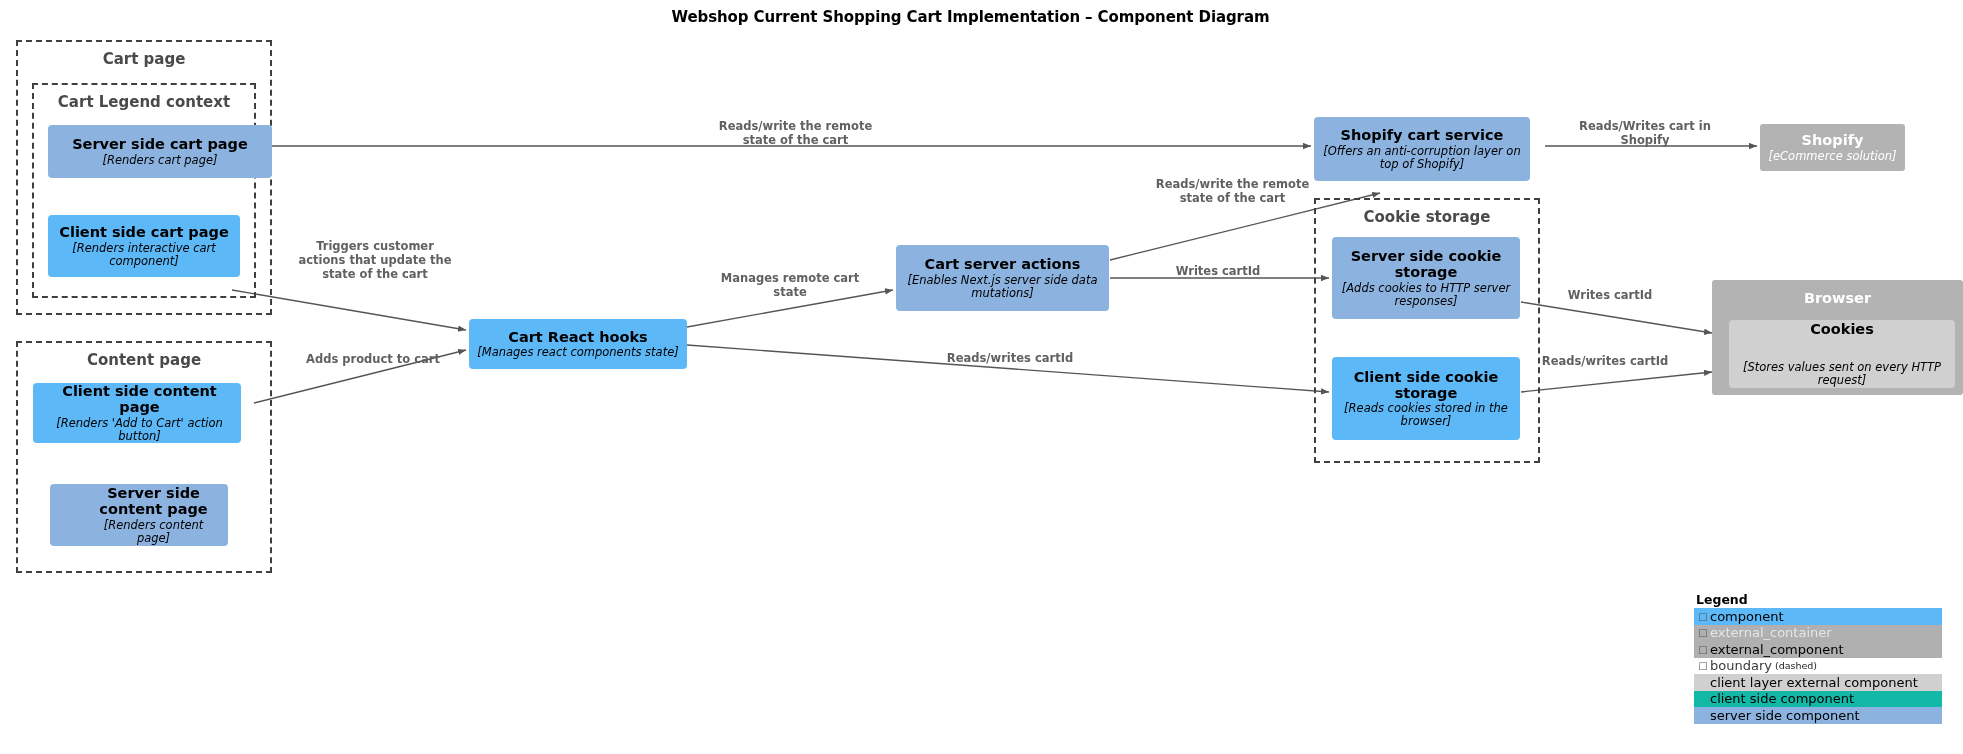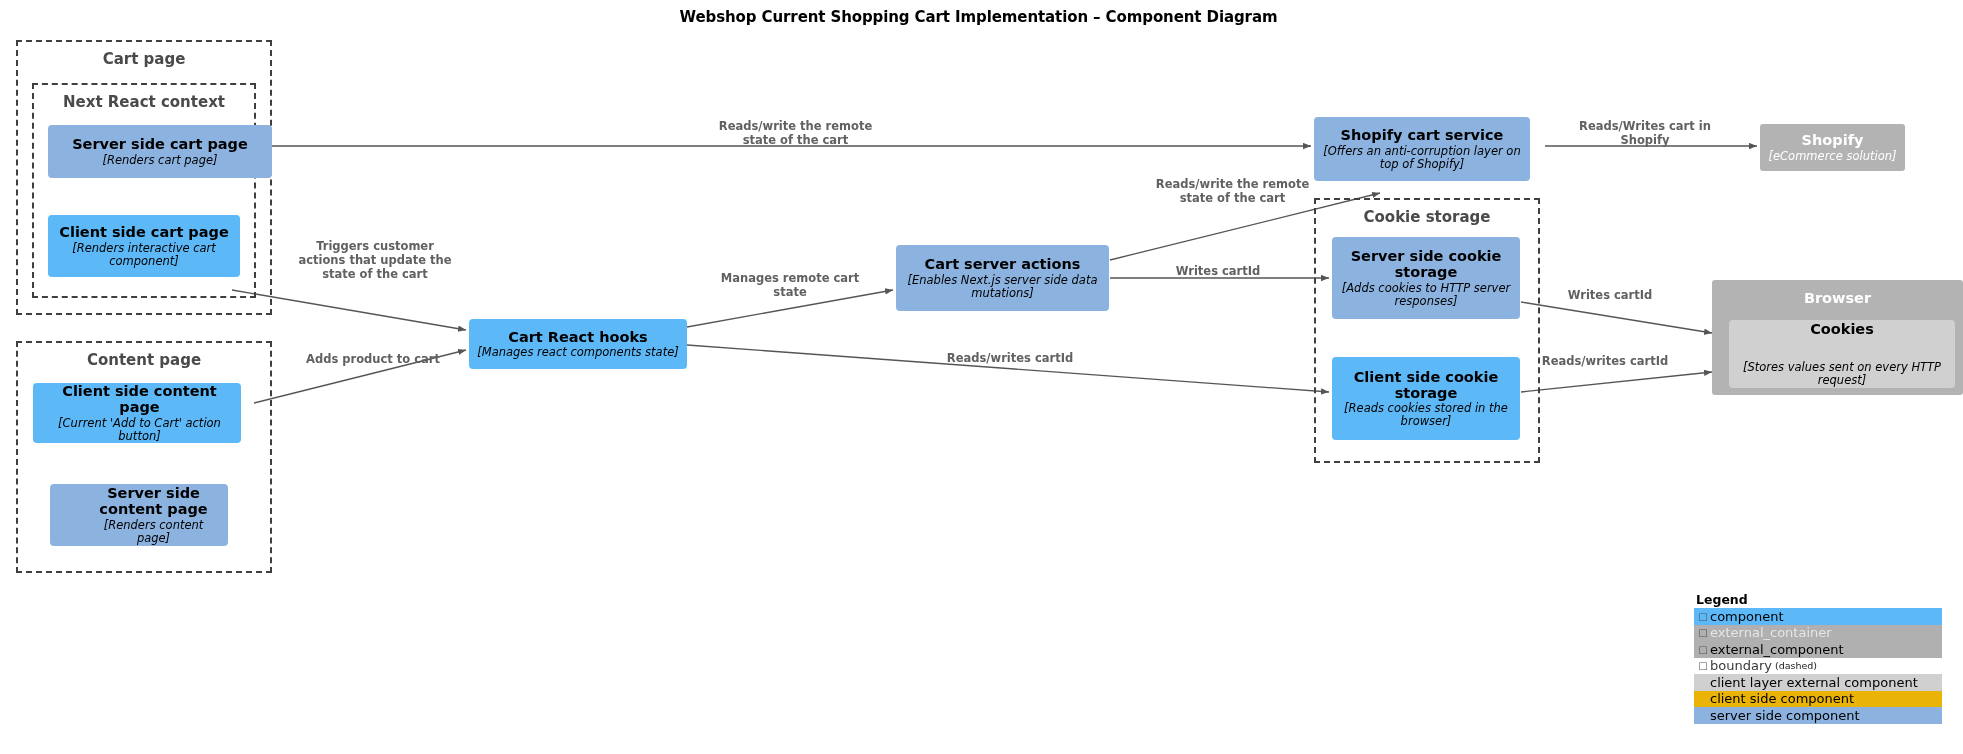--- a/index.html
+++ b/index.html
@@ -25,21 +25,20 @@
   .diagram-title {
     position: absolute;
     left: 0;
     top: 8px;
     width: 1941px;
     text-align: center;
     font-size: 15px;
     font-weight: bold;
     color: #000000;
     letter-spacing: -0.1px;
-    padding-left: 8px;
   }
 
   
   .boundary {
     position: absolute;
     border: 2px dashed #3f3f3f;
     background: transparent;
     box-sizing: border-box;
   }
   .boundary-label {
@@ -154,21 +153,21 @@
   .lg-component { background: #5cb8f7; }
   .lg-component .lg-text { color: #000; }
   .lg-external-container { background: #b0b0b0; }
   .lg-external-container .lg-text { color: #e6e6e6; }
   .lg-external-component { background: #b0b0b0; }
   .lg-external-component .lg-text { color: #000; }
   .lg-boundary { background: transparent; }
   .lg-boundary .lg-text { color: #3a3a3a; }
   .lg-client-external { background: #d0d0d0; }
   .lg-client-external .lg-text { color: #000; }
-  .lg-client-component { background: #eab308; }
+  .lg-client-component { background: #14b8a6; }
   .lg-client-component .lg-text { color: #000; }
   .lg-server-component { background: #8cb3e0; }
   .lg-server-component .lg-text { color: #000; }
 </style>
 </head>
 <body>
 
 <div id="diagram-root">
 
   <div class="diagram-title">Webshop Current Shopping Cart Implementation – Component Diagram</div>
@@ -227,40 +226,40 @@
 
   <div class="edge-label" style="left:1530px; top:289px; width:160px;">Writes cartId</div>
 
   <div class="edge-label" style="left:1510px; top:355px; width:190px;">Reads/writes cartId</div>
 
   <div class="boundary" style="left:16px; top:40px; width:256px; height:275px;">
     <div class="boundary-label">Cart page</div>
   </div>
 
   <div class="boundary" style="left:32px; top:83px; width:224px; height:215px;">
-    <div class="boundary-label">Next React context</div>
+    <div class="boundary-label">Cart Legend context</div>
   </div>
 
   <div class="node server-side" style="left:48px; top:125px; width:224px; height:53px;">
     <div class="n-title">Server side cart page</div>
     <div class="n-desc">[Renders cart page]</div>
   </div>
 
   <div class="node client-side" style="left:48px; top:215px; width:192px; height:62px;">
     <div class="n-title">Client side cart page</div>
     <div class="n-desc">[Renders interactive cart component]</div>
   </div>
 
   <div class="boundary" style="left:16px; top:341px; width:256px; height:232px;">
     <div class="boundary-label">Content page</div>
   </div>
 
   <div class="node client-side" style="left:33px; top:383px; width:208px; height:60px;padding-left:12px;">
     <div class="n-title">Client side content page</div>
-    <div class="n-desc">[Current 'Add to Cart' action button]</div>
+    <div class="n-desc">[Renders 'Add to Cart' action button]</div>
   </div>
 
   <div class="node server-side" style="left:50px; top:484px; width:178px; height:62px;padding-left:36px;">
     <div class="n-title">Server side content page</div>
     <div class="n-desc">[Renders content page]</div>
   </div>
 
   <div class="node client-side" style="left:469px; top:319px; width:218px; height:50px;">
     <div class="n-title">Cart React hooks</div>
     <div class="n-desc">[Manages react components state]</div>

